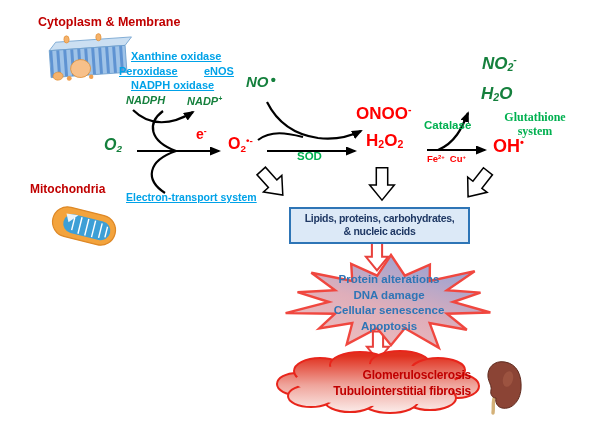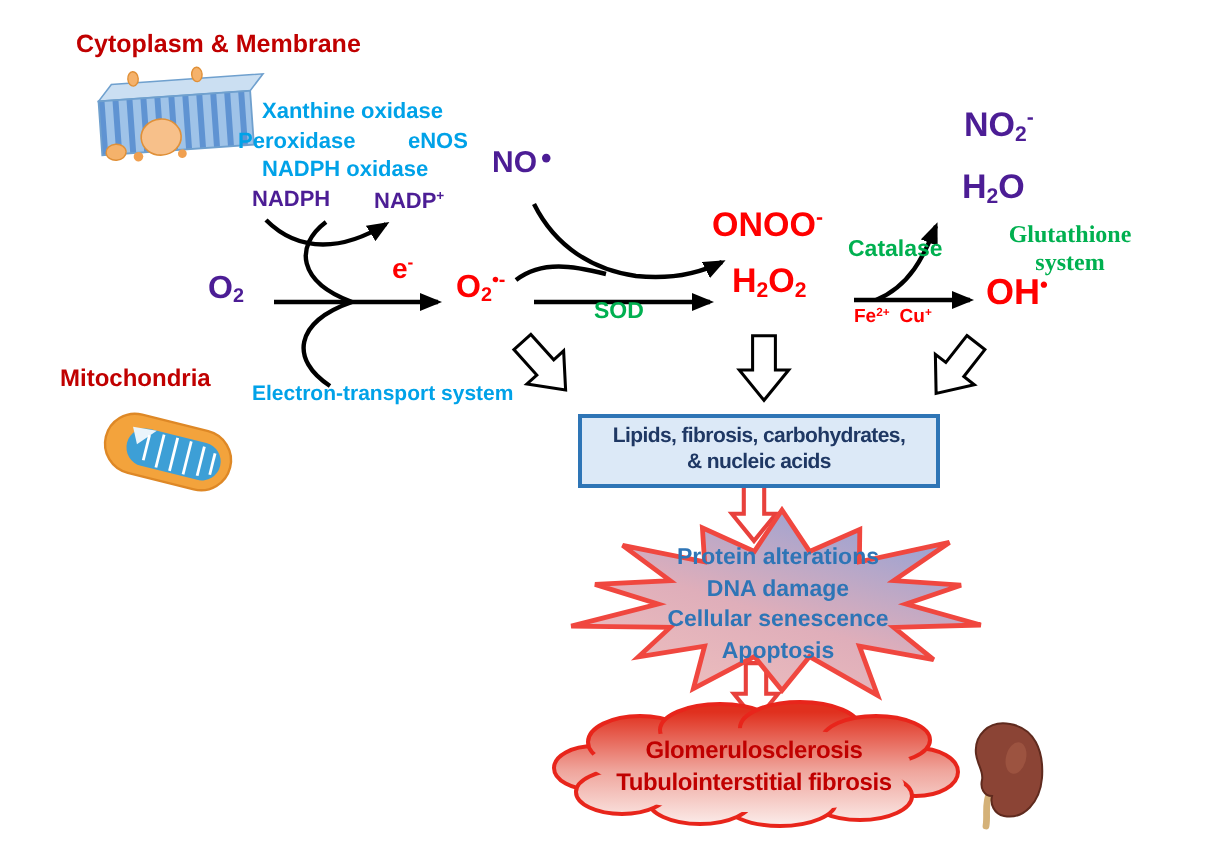--- a/index.html
+++ b/index.html
@@ -2,34 +2,34 @@
 <html style="--label-dark-red: #C00000; --species-red: #FF0000; --enzyme-blue: #00A2E8; --antioxidant-green: #00B050; --box-border: #2E75B6; --box-bg: #DCE9F7; --box-text: #1F3864; --burst-text: #2E75B6; --burst-border: #F0473F; --cloud-border: #E8251B; --cloud-text: #C00000; --arrow-black: #000000; --hollow-red: #E8413C;"><head>
 <meta charset="utf-8">
 <style>
   html,body{margin:0;padding:0;background:#fff;}
   #stage{position:relative;width:603px;height:425px;background:#ffffff;overflow:hidden;
          font-family:"Liberation Sans", sans-serif;font-weight:bold;}
   svg.art{position:absolute;left:0;top:0;z-index:1;}
   .t{position:absolute;white-space:nowrap;z-index:2;line-height:1.05;}
   .darkred{color:var(--label-dark-red);}
   .red{color:var(--species-red);}
-  .blue{color:var(--enzyme-blue);}
+  .blue{color:var(--enzyme-blue);text-decoration:underline;}
   .green{color:var(--antioxidant-green);}
-  .black{color:#4c1d95;}
+  .black{color:#15803d;font-style:italic;}
   .sb{font-size:0.62em;vertical-align:-0.22em;}
   .sp{font-size:0.62em;vertical-align:0.55em;}
   .middot{vertical-align:0.12em;padding-left:2px;}
   .ctr{text-align:center;font-family:Liberation Serif, serif;}
   #targets-box{position:absolute;left:289px;top:207px;width:177px;z-index:2;
     background:var(--box-bg);border:2px solid var(--box-border);color:var(--box-text);
     font-size:10.5px;letter-spacing:-0.3px;text-align:center;padding:3px 0 4px 0;line-height:13px;}
   #burst-text{position:absolute;left:297px;top:272px;width:184px;z-index:3;
     color:var(--burst-text);font-size:11.5px;text-align:center;line-height:15.5px;}
   #cloud-text{position:absolute;left:283px;top:368px;width:188px;z-index:3;
-    color:var(--cloud-text);font-size:12px;letter-spacing:-0.2px;text-align:center;line-height:15.5px;}
+    color:var(--cloud-text);font-size:12px;letter-spacing:-0.2px;text-align:right;line-height:15.5px;}
 </style>
 </head>
 <body>
 
 <div id="stage">
 
   <svg class="art" width="603" height="425" viewBox="0 0 603 425">
     <defs>
       <marker id="ah" markerUnits="userSpaceOnUse" markerWidth="11" markerHeight="9" refX="9" refY="4.5" orient="auto">
         <path d="M0,0 L11,4.5 L0,9 Z" fill="#000"></path>
@@ -147,21 +147,21 @@
   <div class="t red" style="left:427px;top:154px;font-size:9.5px"><span>Fe</span><span class="sp">2+</span><span style="padding-left:5px">Cu</span><span class="sp">+</span></div>
 
   <div class="t green" style="left:297px;top:150px;font-size:11.5px">SOD</div>
   <div class="t green" style="left:424px;top:119px;font-size:11.5px">Catalase</div>
   <div class="t green ctr" style="left:490px;top:111px;width:90px;font-size:12px;line-height:13.5px">
     <div>Glutathione</div>
     <div>system</div>
   </div>
 
   <div id="targets-box">
-    <div>Lipids, fibrosis, carbohydrates,</div>
+    <div>Lipids, proteins, carbohydrates,</div>
     <div>&amp; nucleic acids</div>
   </div>
 
   <div id="burst-text">
     <div>Protein alterations</div>
     <div>DNA damage</div>
     <div>Cellular senescence</div>
     <div>Apoptosis</div>
   </div>
 

